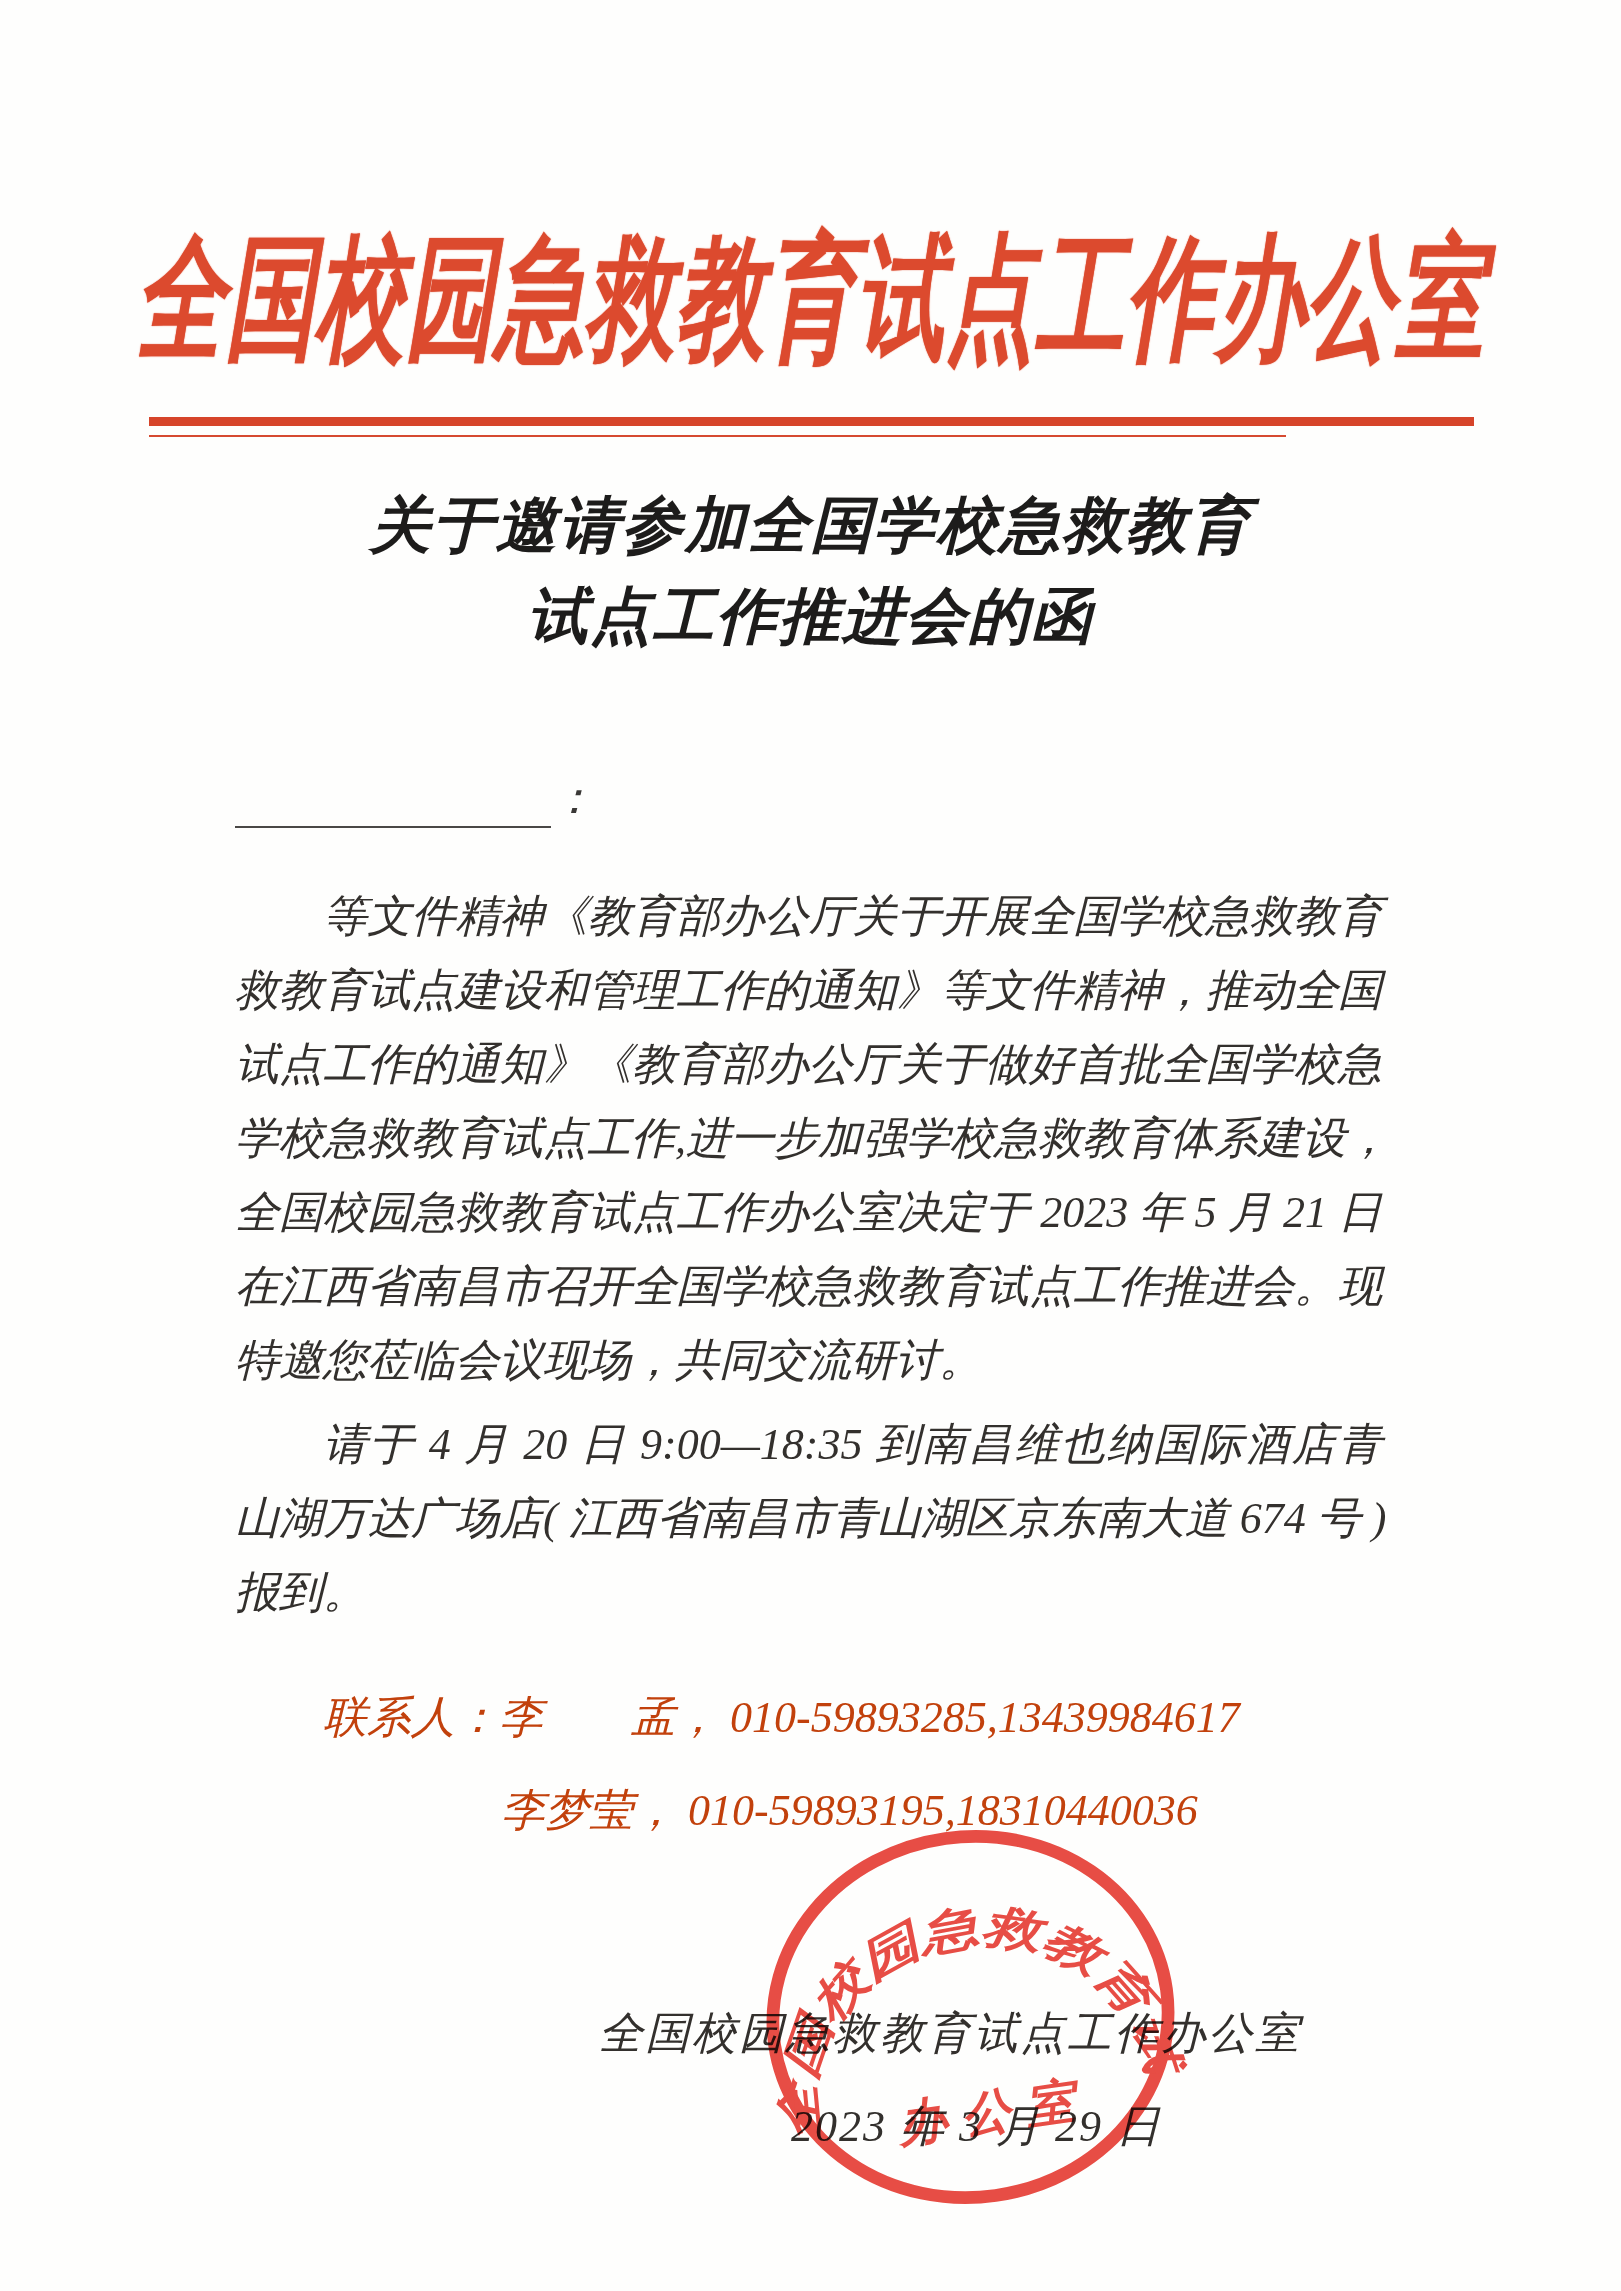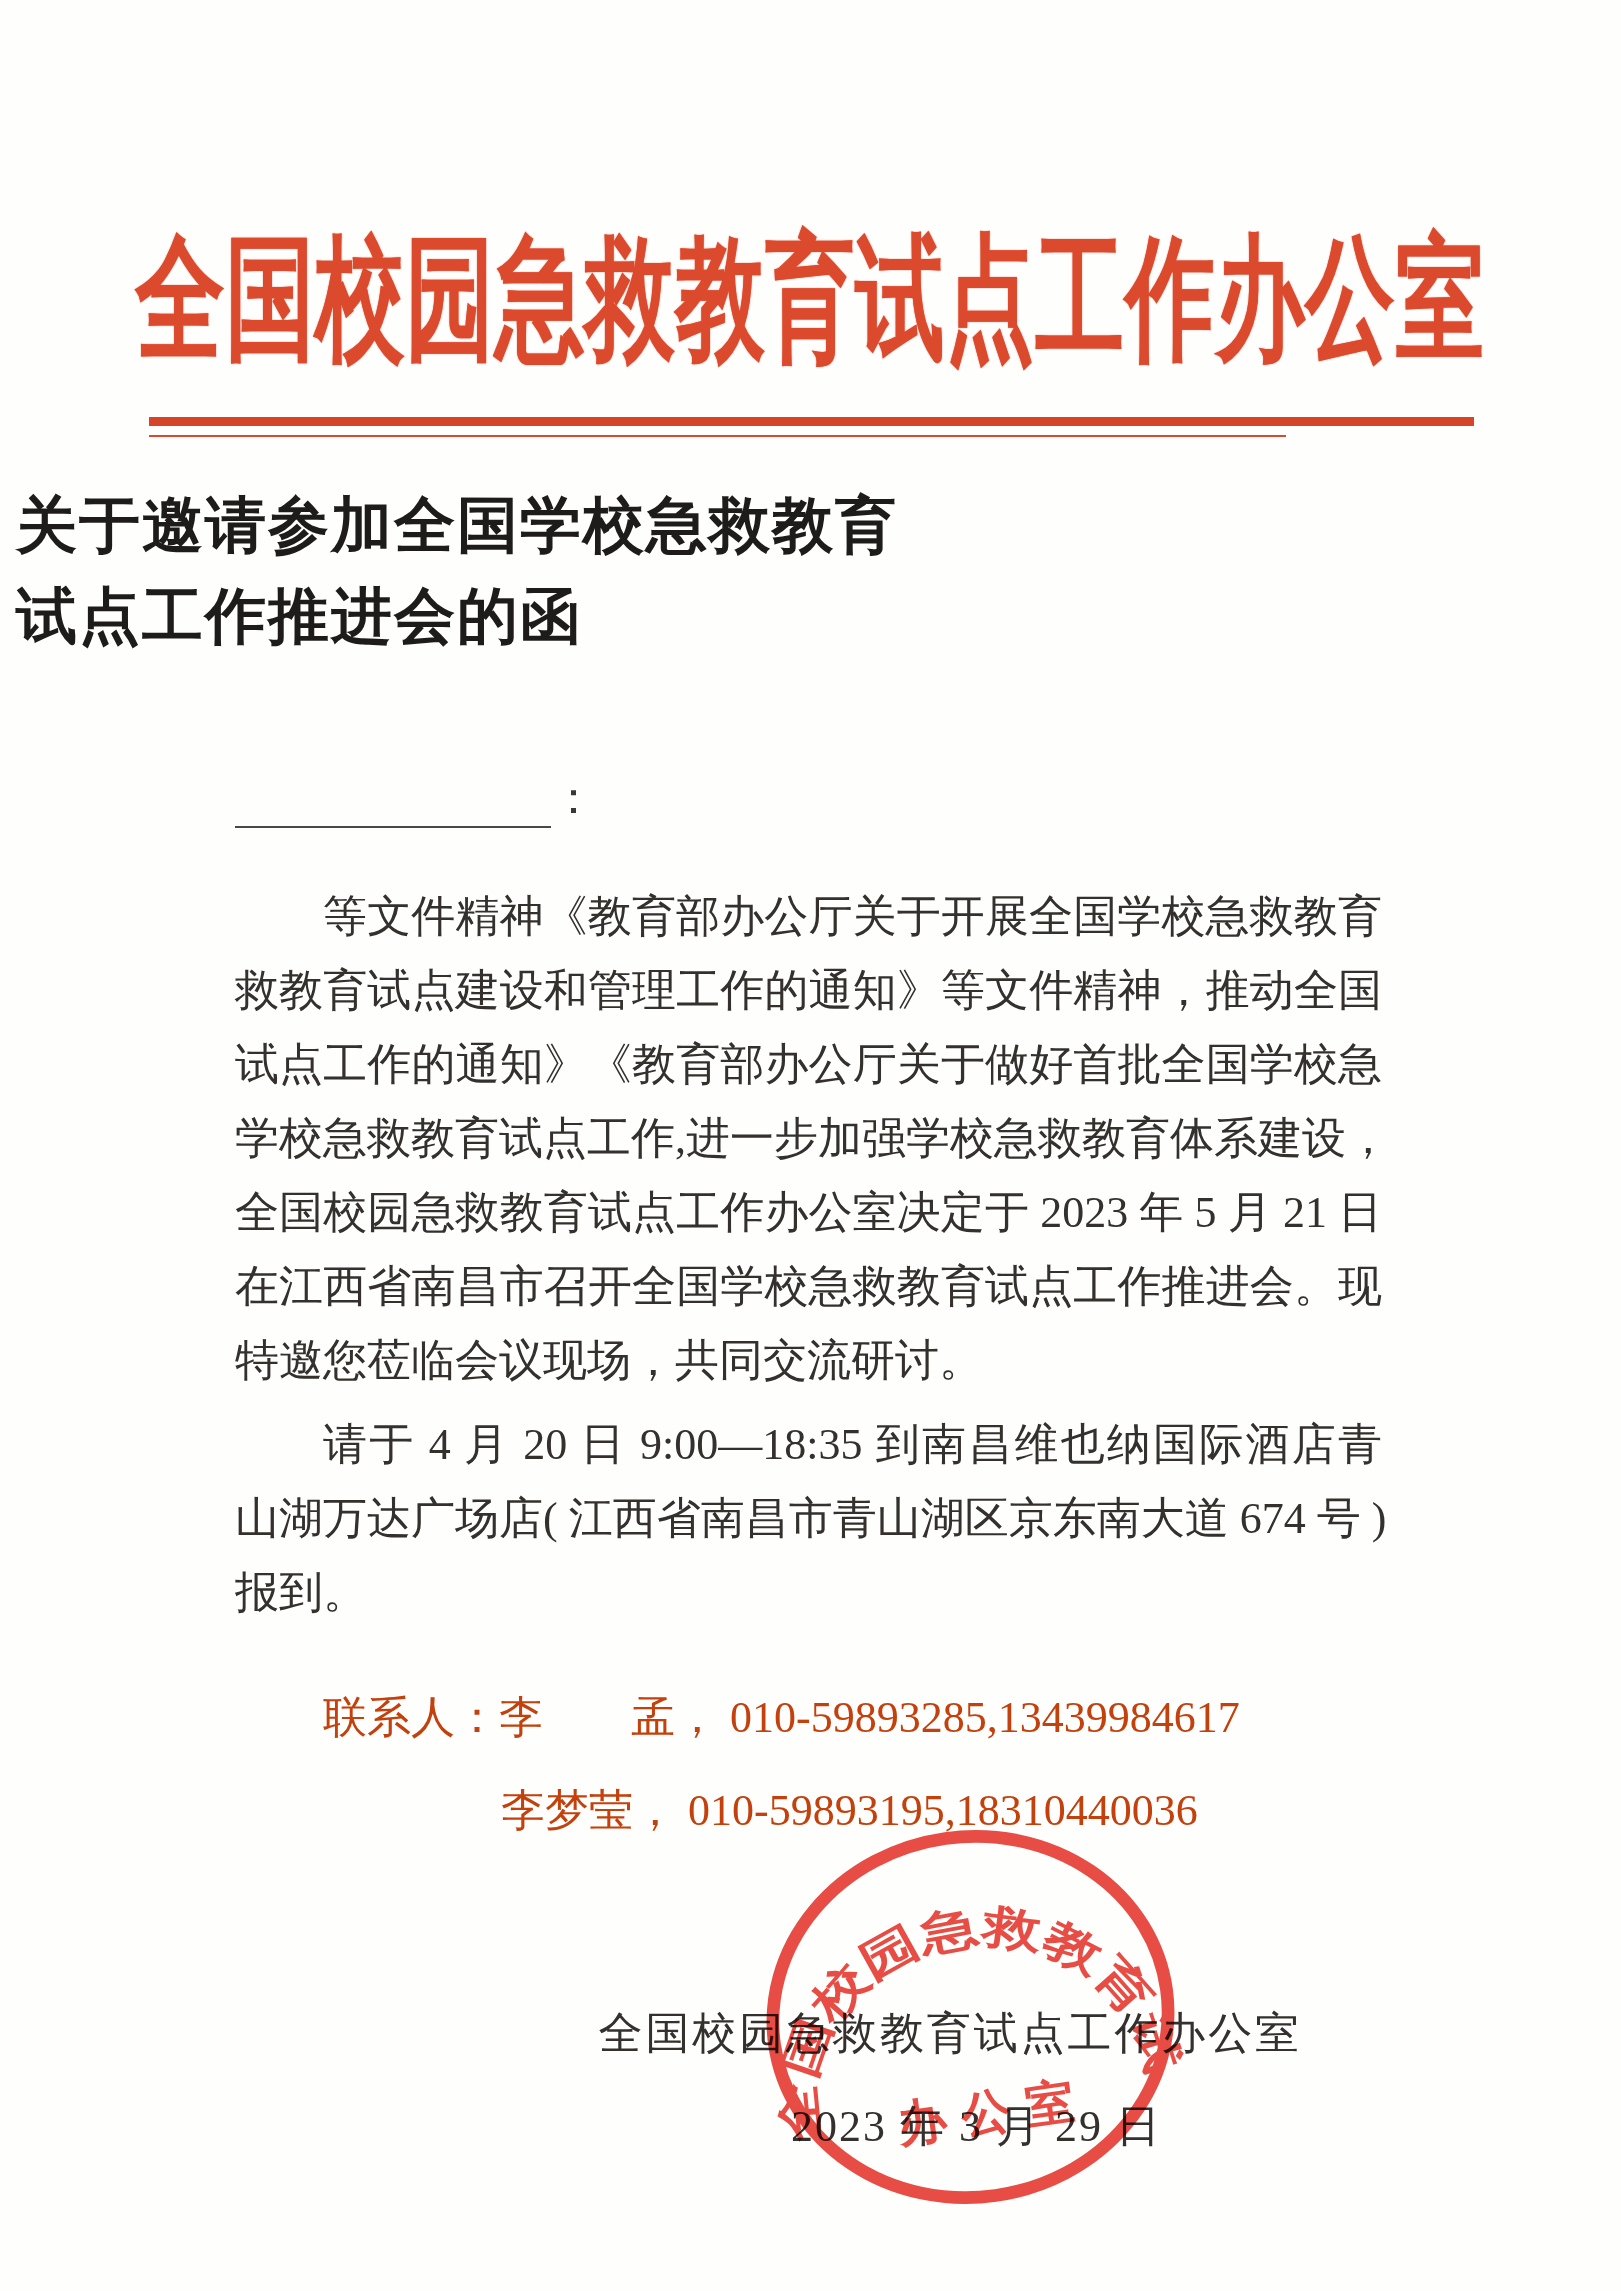--- a/index.html
+++ b/index.html
@@ -9,20 +9,21 @@
   }
   .page {
     position: relative;
     width: 1621px;
     height: 2292px;
     margin: 0 auto;
     background: #fefefd;
     overflow: hidden;
     font-family: "Liberation Serif", "DejaVu Serif", serif;
     color: #2e2c2a;
+    font-style: italic;
   }
 
   
   .org-header {
     margin-top: 228px;
     height: 142px;
     display: flex;
     align-items: center;
     justify-content: center;
   }
@@ -47,26 +48,26 @@
   .divider .thin {
     margin-top: 8.8px;
     height: 2.9px;
     width: 1137px;
     background: #d64a31;
   }
 
   
   .doc-title {
     margin-top: 43px;
+    text-align: center;
     font-size: 61px;
     line-height: 91px;
     font-weight: 700;
     color: #1d1c1b;
     letter-spacing: 2px;
-    margin-left: 16px;
   }
 
   
   .addressee {
     margin: 106px 239px 0 235px;
     font-size: 45px;
     height: 61px;
   }
   .addressee .blank {
     display: inline-block;

